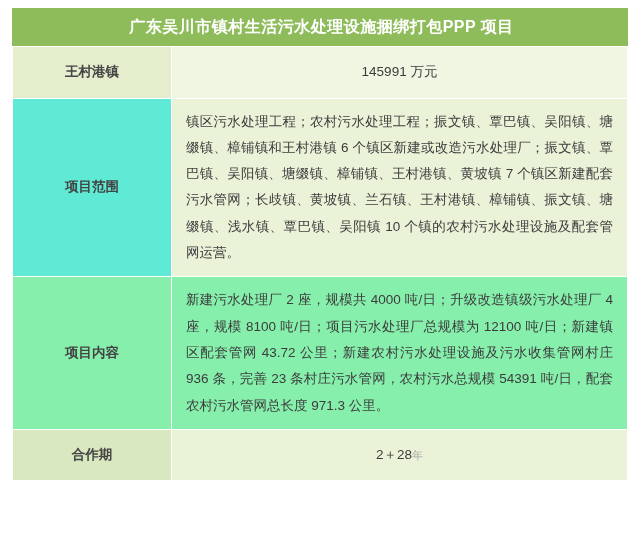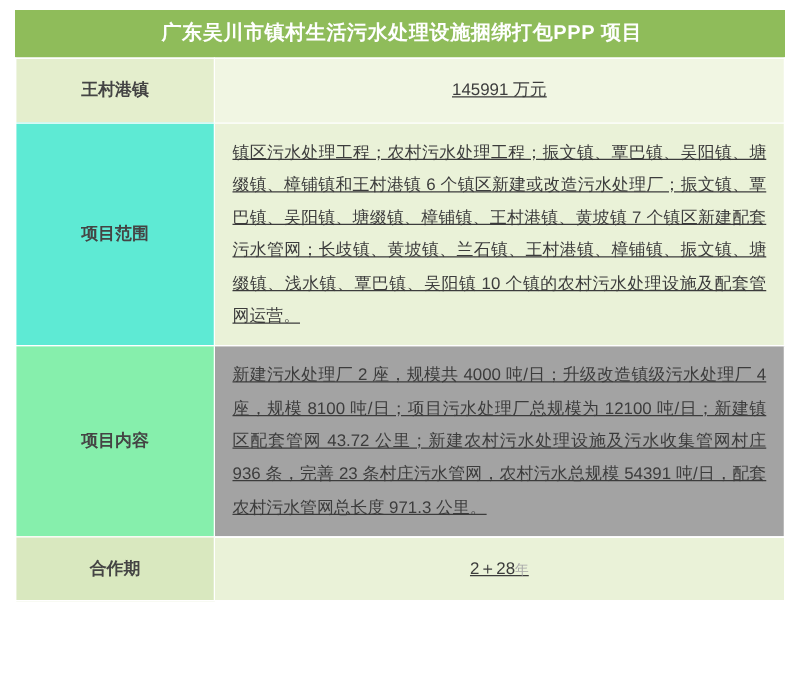--- a/index.html
+++ b/index.html
@@ -43,33 +43,32 @@
     font-size: 13.5px;
     font-weight: bold;
     color: #444444;
     padding: 6px 4px;
   }
   .value-cell {
     font-size: 13.5px;
     color: #3c3c3c;
     padding: 10px 14px 10px 14px;
     line-height: 1.95;
-    text-decoration: underline;
   }
   .value-center {
     text-align: center;
     padding-top: 12px;
     padding-bottom: 12px;
   }
   .row-a .label-cell { background: #e4eecd; }
   .row-a .value-cell { background: #f1f6e3; }
   .row-b .label-cell { background: #5eead4; }
   .row-b .value-cell { background: #eaf2d8; }
   .row-c .label-cell { background: #86efac; }
-  .row-c .value-cell { background: #a3a3a3; }
+  .row-c .value-cell { background: #86efac; }
   .row-d .label-cell { background: #d9e8bf; }
   .row-d .value-cell { background: #eaf2d8; }
   .coop-val {
     position: relative;
     margin-top: 12px;
   }
   .coop-unit {
     font-size: 11px;
     color: #a8a8a8;
   }

